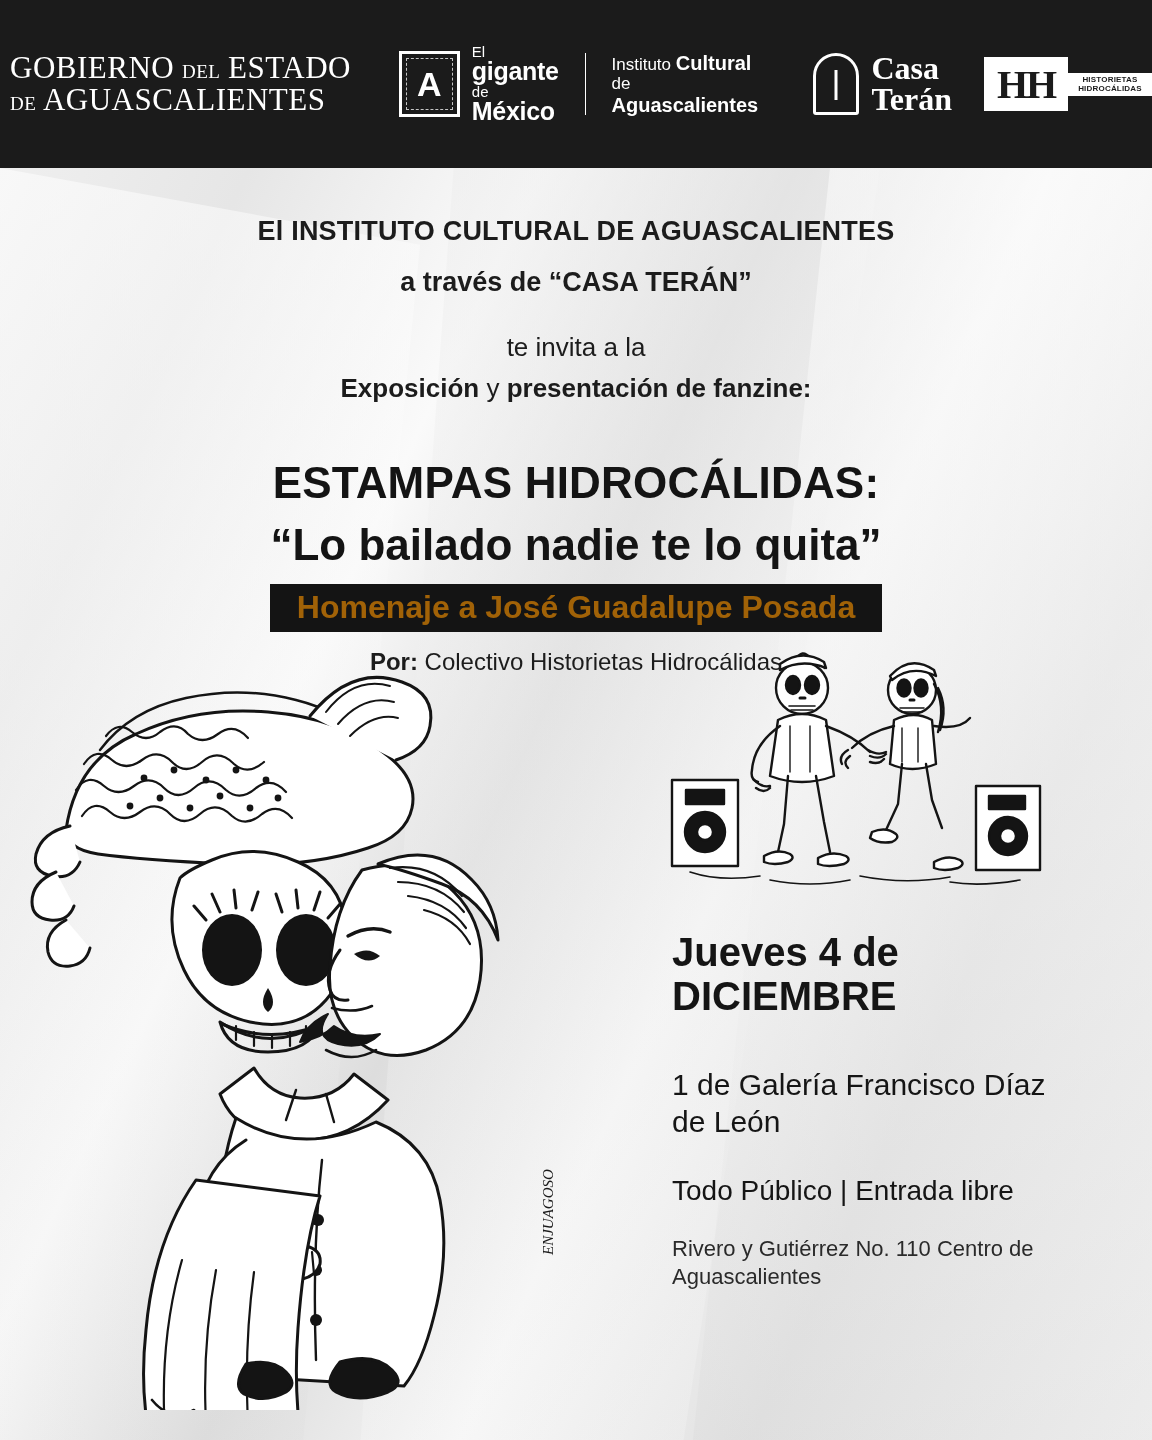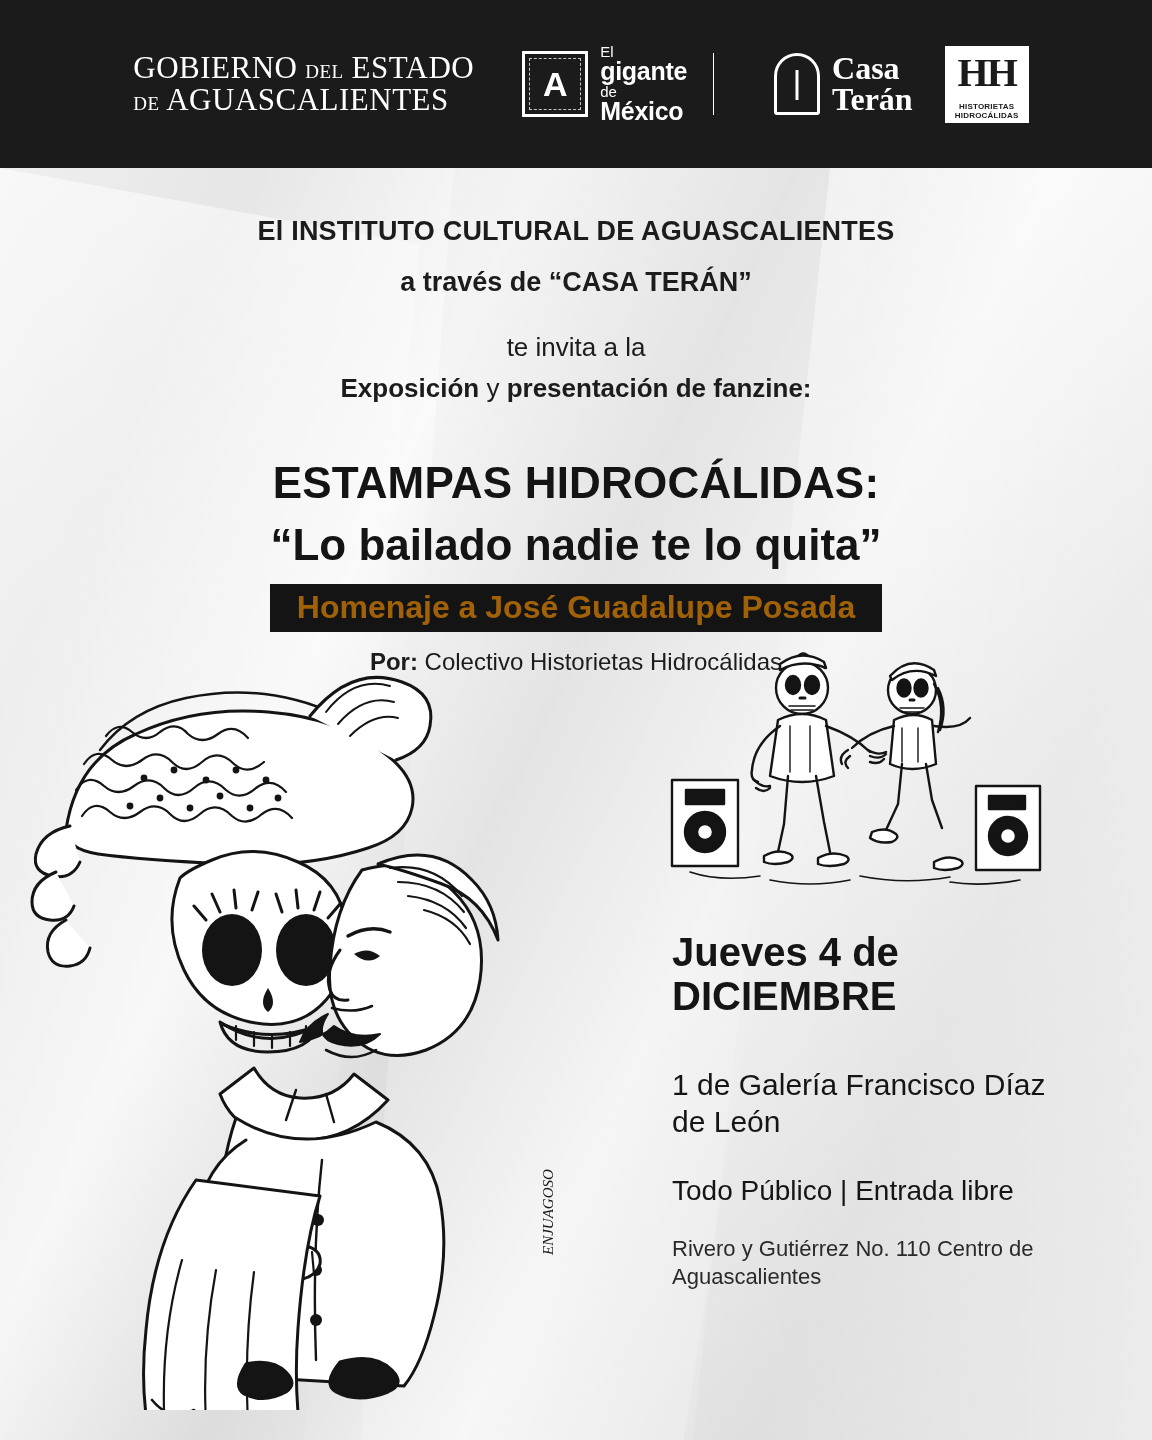--- a/index.html
+++ b/index.html
@@ -139,21 +139,21 @@
     content: "";
     position: absolute;
     left: 50%; top: 14px; transform: translateX(-50%);
     width: 3px; height: 30px; background: #ffffff;
   }
   .ct-text { display: flex; flex-direction: column; line-height: 0.98; }
   .ct-text .c1 { font-size: 32px; font-weight: bold; font-family: "Liberation Serif", serif; }
   .ct-text .c2 { font-size: 32px; font-weight: bold; font-family: "Liberation Serif", serif; }
 
   
-  #logo-hh { flex-direction: column; align-items: center; }
+  #logo-hh { flex-direction: row; align-items: center; }
   .hh-mark {
     width: 84px; height: 54px;
     background: #ffffff;
     color: #1b1b1b;
     display: flex; align-items: center; justify-content: center;
     font-weight: bold; font-size: 40px; letter-spacing: -2px;
     font-family: "Liberation Serif", serif;
   }
   .hh-sub {
     background: #ffffff; color: #1b1b1b;
@@ -310,20 +310,30 @@
       <div class="ica-mark">
         <span class="a">A</span>
       </div>
       <div class="ica-text">
         <span class="t1">El</span>
         <span class="t2">gigante</span>
         <span class="t3">de</span>
         <span class="t4">México</span>
       </div>
       <div class="ica-divider"></div>
+      <div class="ica-text2">
+        <span class="r1">
+          <span>Instituto</span>
+          <b>Cultural</b>
+        </span>
+        <span class="r2">
+          <span>de</span>
+          <b>Aguascalientes</b>
+        </span>
+      </div>
     </div>
 
     <div class="logo" id="logo-casateran">
       <div class="ct-mark"></div>
       <div class="ct-text">
         <span class="c1">Casa</span>
         <span class="c2">Terán</span>
       </div>
     </div>
 

